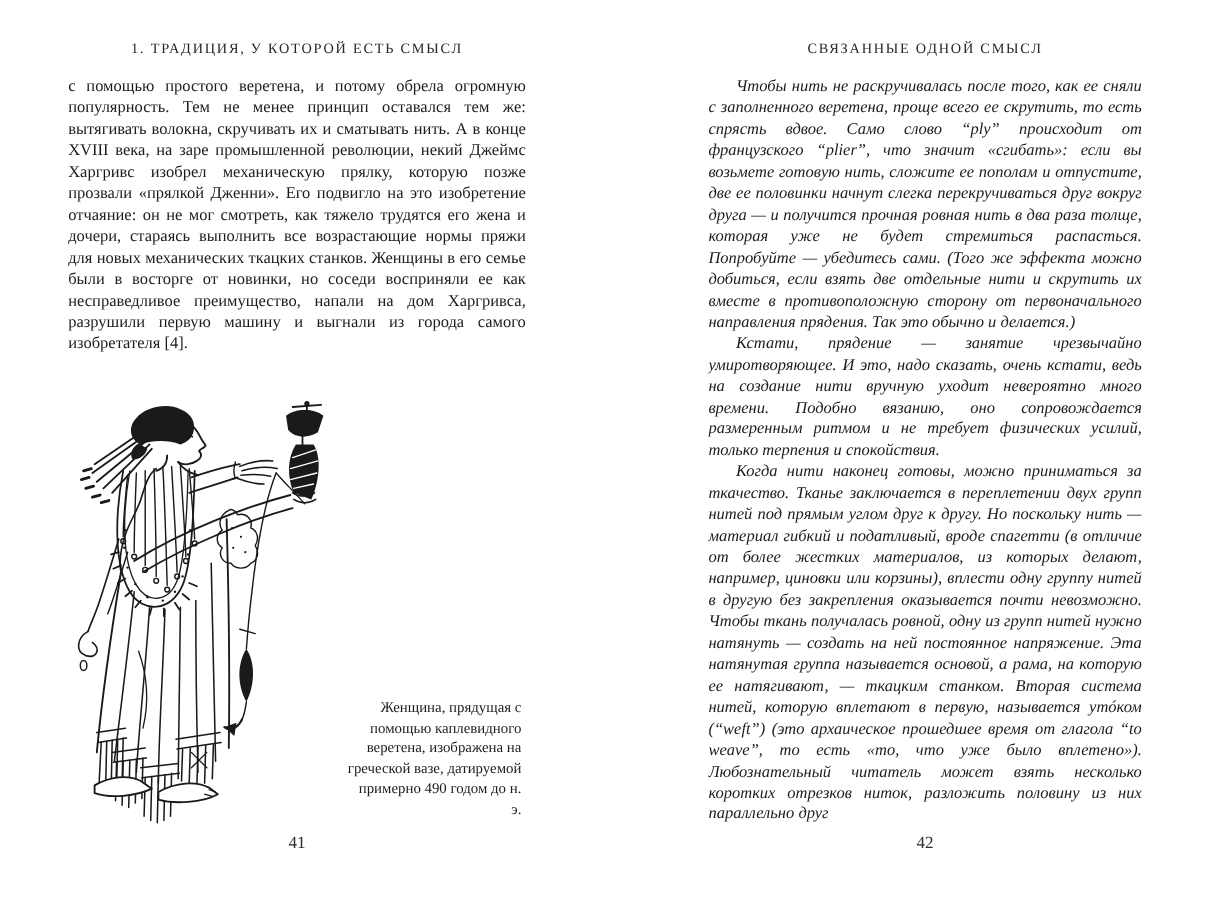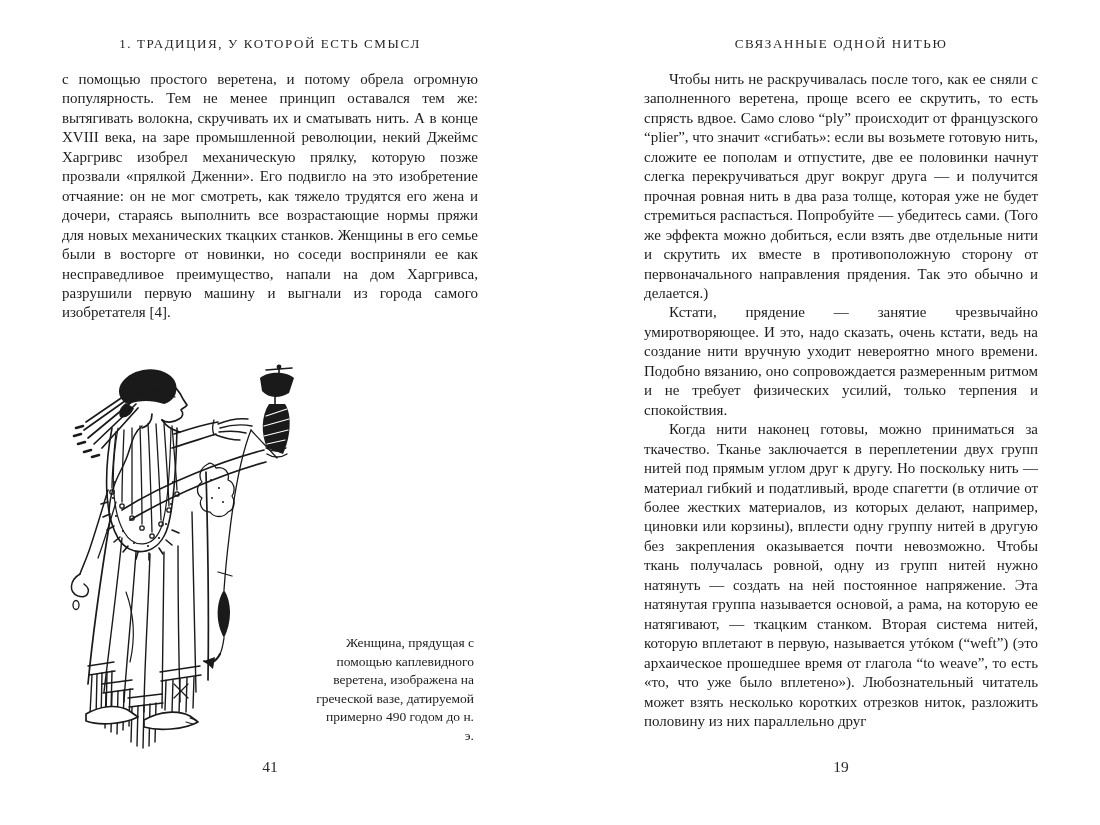--- a/index.html
+++ b/index.html
@@ -44,20 +44,21 @@
     right: 0;
     font-size: 15px;
     line-height: 19.45px;
     text-align: justify;
     text-justify: inter-word;
     color: #1c1c1c;
   }
   .page-right .body-text {
     max-height: 688px;
     overflow: hidden;
+    font-style: italic;
   }
   .body-text p { margin: 0; text-indent: 25px; }
   .body-text p.continuation { text-indent: 0; }
 
   .page-number {
     position: absolute;
     top: 758px;
     left: 0;
     width: 100%;
     text-align: center;
@@ -273,24 +274,24 @@
         </g>
       </svg>
     </figure>
 
     <aside class="caption">Женщина, прядущая с помощью каплевидного веретена, изображена на греческой вазе, датируемой примерно 490 годом до н. э.</aside>
 
     <div class="page-number">41</div>
   </section>
 
   <section class="page page-right">
-    <div class="running-header">СВЯЗАННЫЕ ОДНОЙ НИТЬЮ</div>
+    <div class="running-header">СВЯЗАННЫЕ ОДНОЙ СМЫСЛ</div>
 
     <div class="body-text">
       <p>Чтобы нить не раскручивалась после того, как ее сняли с заполненного веретена, проще всего ее скрутить, то есть спрясть вдвое. Само слово “ply” происходит от французского “plier”, что значит «сгибать»: если вы возьмете готовую нить, сложите ее пополам и отпустите, две ее половинки начнут слегка перекручиваться друг вокруг друга — и получится прочная ровная нить в два раза толще, которая уже не будет стремиться распасться. Попробуйте — убедитесь сами. (Того же эффекта можно добиться, если взять две отдельные нити и скрутить их вместе в противоположную сторону от первоначального направления прядения. Так это обычно и делается.)</p>
       <p>Кстати, прядение — занятие чрезвычайно умиротворяющее. И это, надо сказать, очень кстати, ведь на создание нити вручную уходит невероятно много времени. Подобно вязанию, оно сопровождается размеренным ритмом и не требует физических усилий, только терпения и спокойствия.</p>
       <p>Когда нити наконец готовы, можно приниматься за ткачество. Тканье заключается в переплетении двух групп нитей под прямым углом друг к другу. Но поскольку нить — материал гибкий и податливый, вроде спагетти (в отличие от более жестких материалов, из которых делают, например, циновки или корзины), вплести одну группу нитей в другую без закрепления оказывается почти невозможно. Чтобы ткань получалась ровной, одну из групп нитей нужно натянуть — создать на ней постоянное напряжение. Эта натянутая группа называется основой, а рама, на которую ее натягивают, — ткацким станком. Вторая система нитей, которую вплетают в первую, называется утóком (“weft”) (это архаическое прошедшее время от глагола “to weave”, то есть «то, что уже было вплетено»). Любознательный читатель может взять несколько коротких отрезков ниток, разложить половину из них параллельно друг</p>
     </div>
 
-    <div class="page-number">19</div>
+    <div class="page-number">42</div>
   </section>
 
 </div>
 
 </body></html>

